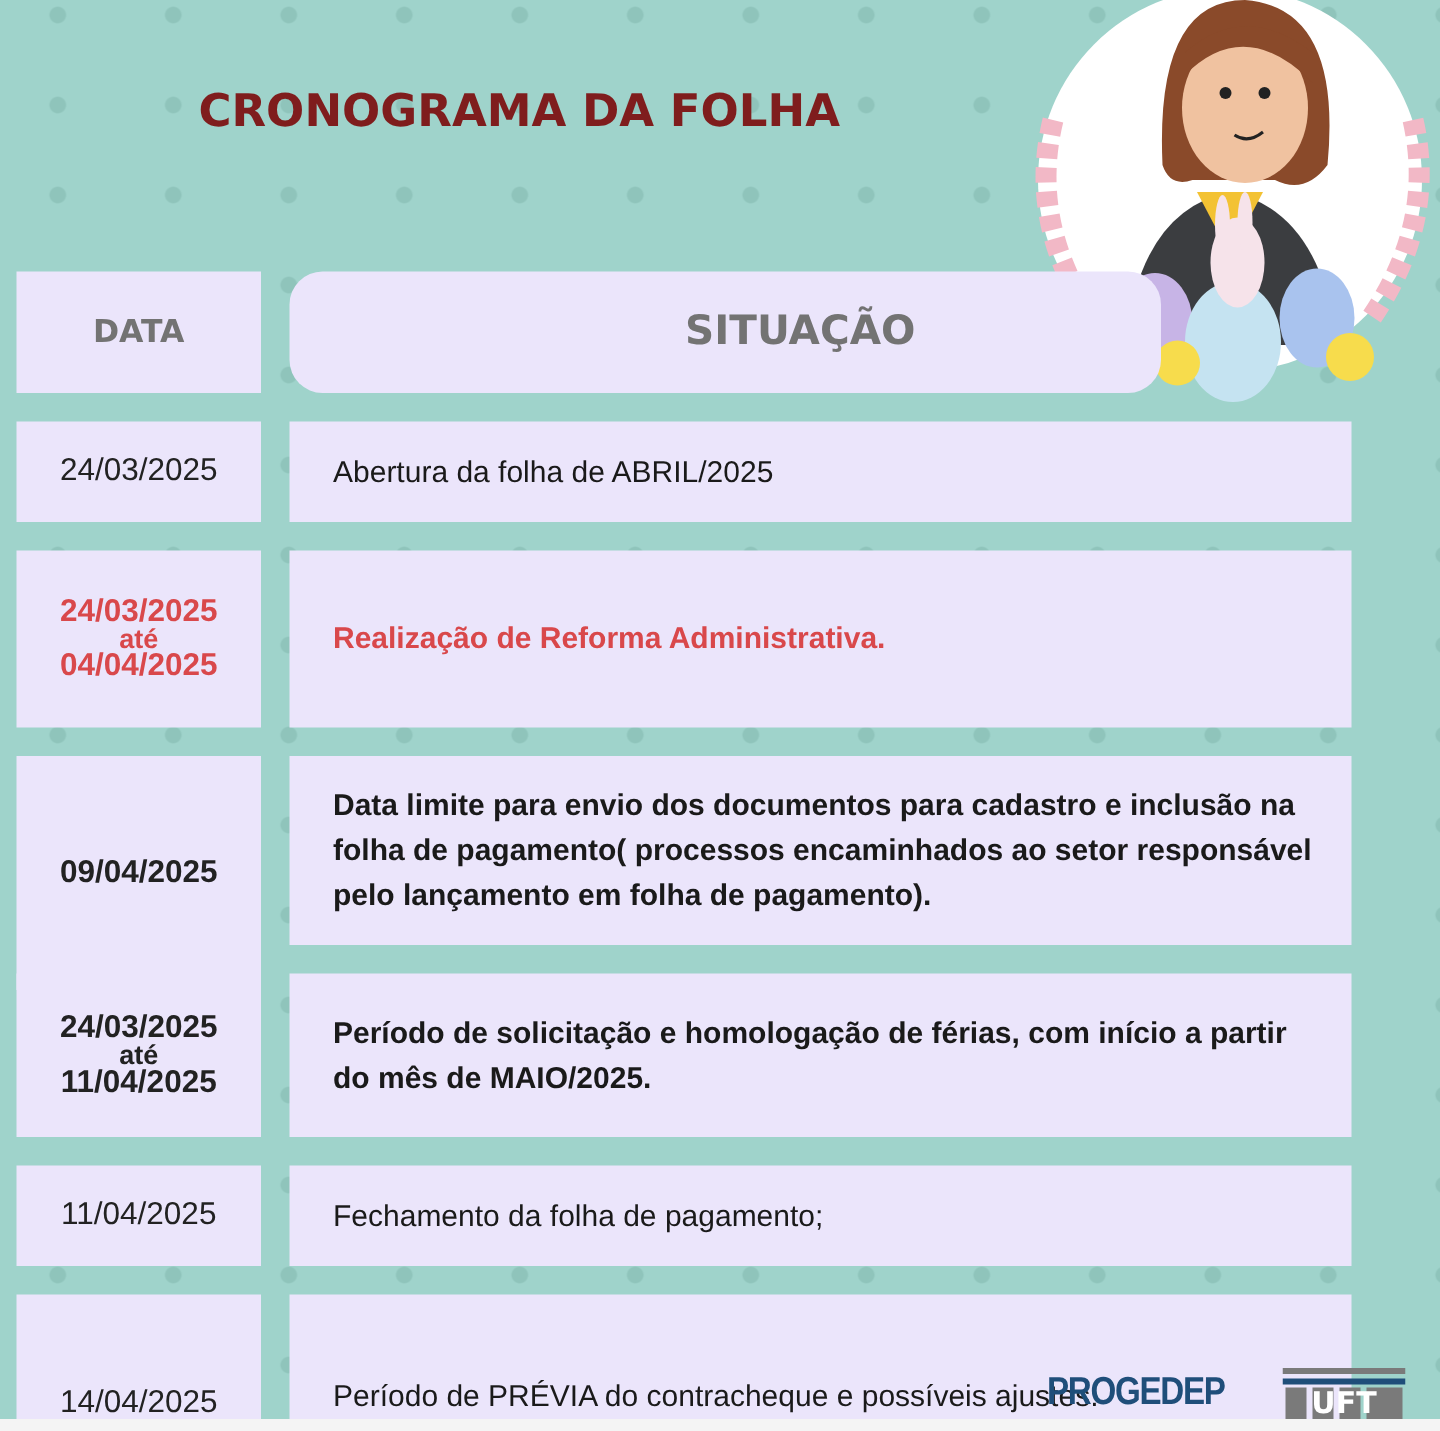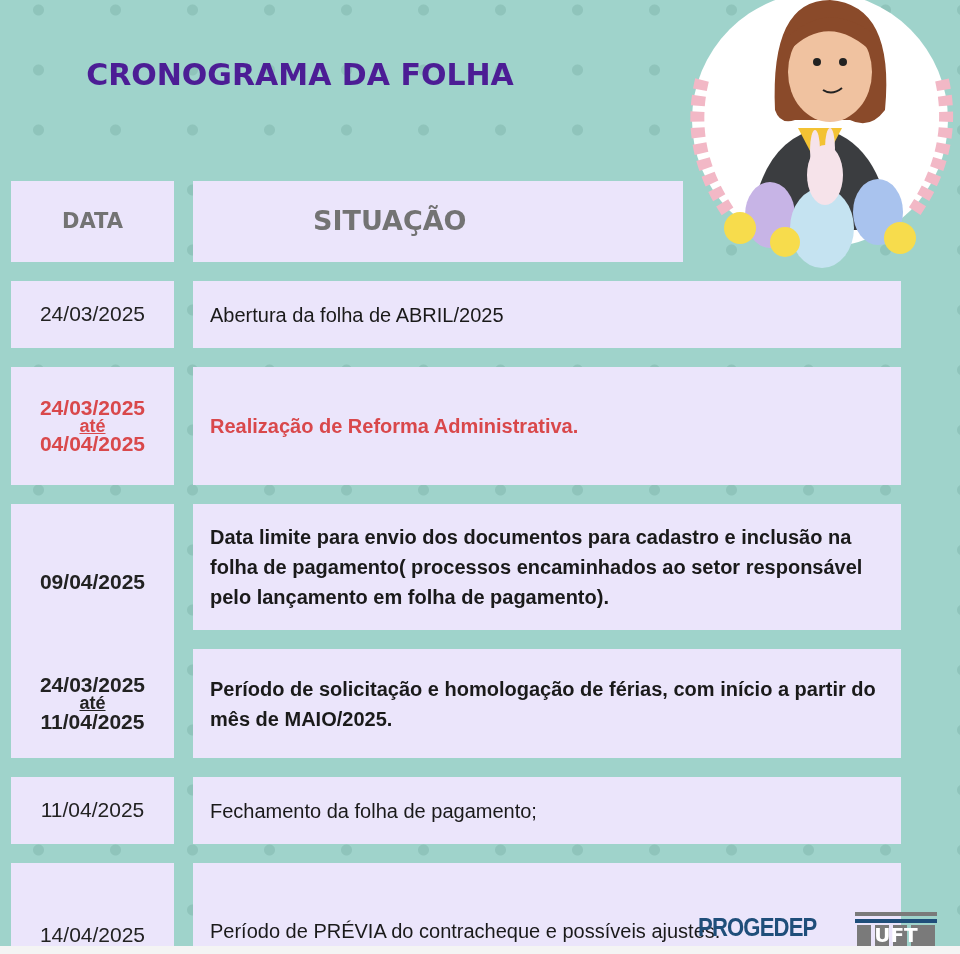--- a/index.html
+++ b/index.html
@@ -6,35 +6,35 @@
     body {
       width: 960px; height: 954px; overflow: hidden; position: relative;
       background-color: #9fd3cb;
       background-image: radial-gradient(circle, #8fc4bb 0 5px, transparent 6px);
       background-size: 77px 60px;
       background-position: 0px -20px;
       font-family: "Liberation Sans", sans-serif;
     }
     .title {
       position: absolute; left: 40px; top: 55px; width: 520px;
-      text-align: center; font-family: "DejaVu Sans", sans-serif; font-weight: bold;
-      color: #4c1d95; line-height: 1.3;
+      text-align: right; font-family: "DejaVu Sans", sans-serif; font-weight: bold;
+      color: #7f1d1d; line-height: 1.3;
     }
     .title .l1 { font-size: 30px; letter-spacing: 0px; display:block; }
     .title .l2 { font-size: 30px; display:block; margin-top: 4px; }
     .cell {
       position: absolute; background: #ebe5fb; box-sizing: border-box;
       display: flex; align-items: center;
     }
     .date { left: 11px; width: 163px; justify-content: center; text-align: center; color: #222; font-size: 21px; line-height: 1.05; flex-direction: column; }
-    .desc { left: 193px; width: 708px; padding-left: 17px; padding-right: 20px; color: #1a1a1a; font-size: 20px; line-height: 1.5; }
+    .desc { left: 193px; width: 708px; padding-left: 29px; padding-right: 20px; color: #1a1a1a; font-size: 20px; line-height: 1.5; }
     .bold { font-weight: bold; }
     .red { color: #d9484b; }
     .hdr { font-family: "DejaVu Sans", sans-serif; font-weight: bold; color: #737373; }
-    .date .ate { font-size: 18px; line-height: 0.8; text-decoration: underline; }
+    .date .ate { font-size: 18px; line-height: 0.8; }
     .illus { position: absolute; left: 680px; top: 0; width: 280px; height: 275px; }
     .logos { position: absolute; left: 698px; top: 912px; display: flex; }
     .progedep { font-family: "Liberation Sans", sans-serif; font-weight: bold; font-size: 26px; color: #1f4e7a; letter-spacing: -1px; transform: scaleX(0.85); transform-origin: left; }
     .uft { position: absolute; left: 855px; top: 912px; width: 82px; height: 34px; }
     .bottom-strip { position:absolute; left:0; top:946px; width:960px; height:8px; background:#f4f4f4; }
   </style>
 </head>
 <body>
 
 <div class="title">
@@ -61,21 +61,21 @@
   <ellipse cx="135" cy="150" rx="5" ry="20" fill="#f6e3ea"></ellipse>
   <ellipse cx="150" cy="148" rx="5" ry="20" fill="#f6e3ea"></ellipse>
   <circle cx="60" cy="228" r="16" fill="#f7dc4c"></circle>
   <circle cx="105" cy="242" r="15" fill="#f7dc4c"></circle>
   <circle cx="220" cy="238" r="16" fill="#f7dc4c"></circle>
 </svg>
 
 <div class="cell date" style="top:181px; height:81px;">
   <span class="hdr" style="font-size:21px;">DATA</span>
 </div>
-<div class="cell desc" style="top:181px; height:81px; width:490px; justify-content:flex-start; padding-left:0;">
+<div class="cell desc" style="top:181px; height:81px; width:581px; justify-content:center; padding-left:0;border-radius:22px;">
   <span class="hdr" style="font-size:27px; margin-left:120px;">SITUAÇÃO</span>
 </div>
 
 <div class="cell date" style="top:281px; height:67px;">
   <span>24/03/2025</span>
 </div>
 <div class="cell desc" style="top:281px; height:67px;">
   <span>Abertura da folha de ABRIL/2025</span>
 </div>
 

